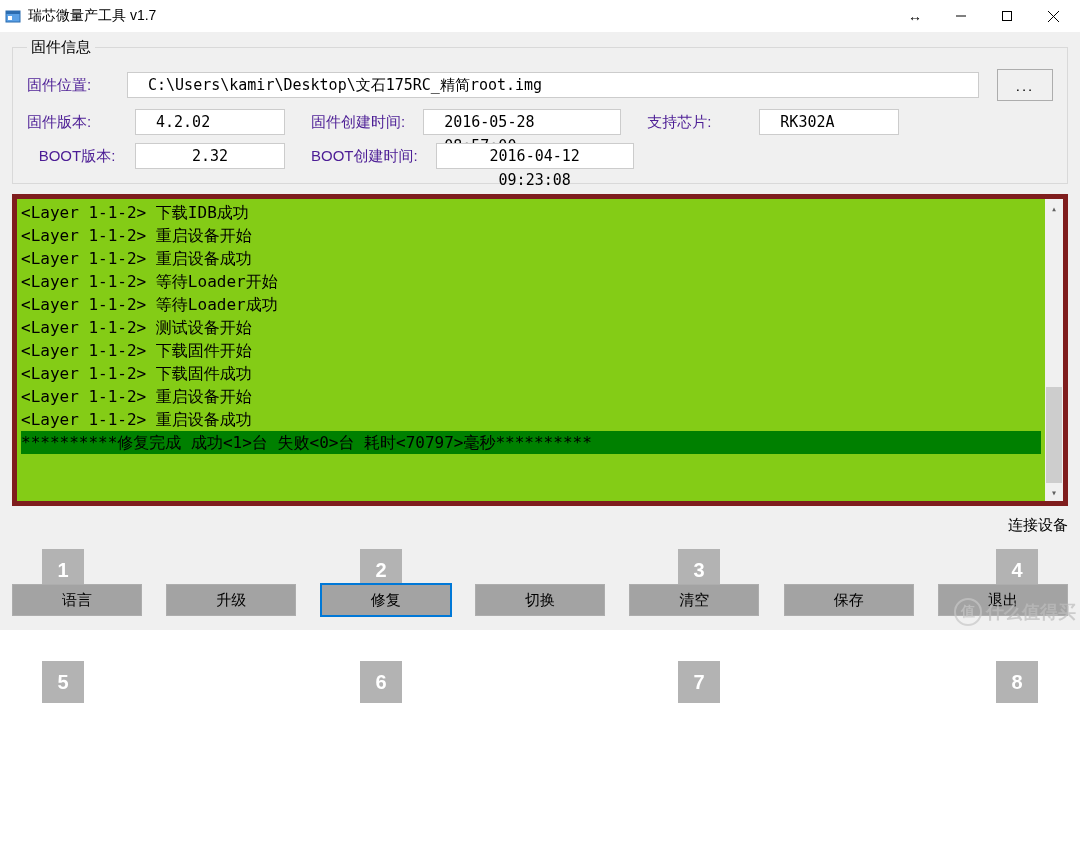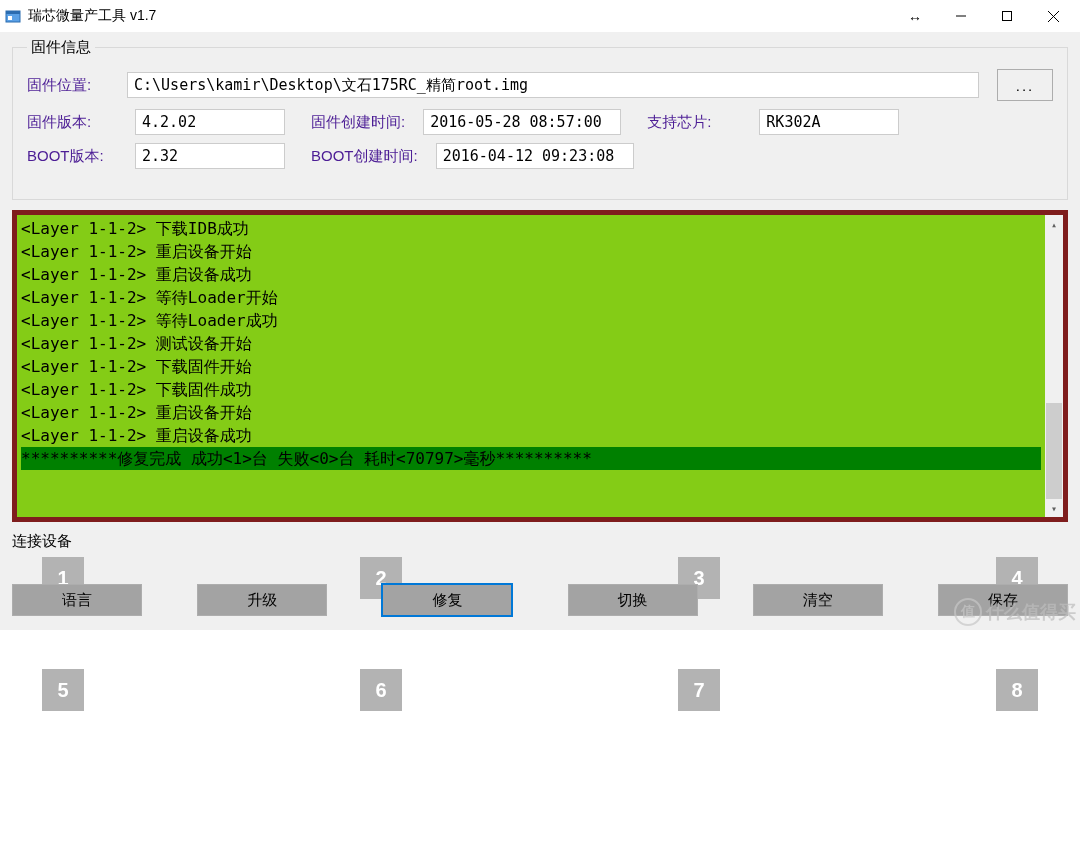--- a/index.html
+++ b/index.html
@@ -59,30 +59,30 @@
       padding: 12px 14px 14px 14px;
       margin: 0;
     }
     fieldset.groupbox legend {
       padding: 0 4px;
       font-size: 15px;
       color: #000;
     }
 
     .row { display: flex; align-items: center; margin-bottom: 8px; gap: 0; }
-    .row.last { margin-bottom: 16px; }
+    .row.last { margin-bottom: 0; text-align: center; }
     .lbl { font-size: 15px; color: #4c1d95; white-space: nowrap; }
     .lbl.w1 { width: 100px; }
 
     .textbox {
       background: #fff;
       border: 1px solid #ccc;
       height: 26px;
       line-height: 24px;
-      padding: 0 6px;
+      padding: 0 20px;
       font-family: "NSimSun", "SimSun", monospace;
       font-size: 15px;
       color: #000;
     }
     .textbox.path { flex: 1; }
     .btn-browse {
       width: 56px;
       height: 32px;
       margin-left: 18px;
       background: #f0f0f0;
@@ -149,21 +149,23 @@
       border-radius: 0;
     }
 
     .devices-group {
       margin-top: 10px;
       border: none;
       padding: 0;
     }
     .devices-legend {
       font-size: 15px;
+      margin-bottom: 8px;
       display: block;
+      text-align: right;
     }
     .devices-grid {
       padding: 6px 30px;
     }
     .dev-row {
       display: flex;
       justify-content: space-between;
       margin-bottom: 70px;
     }
     .dev-row.last { margin-bottom: 0; }
@@ -330,20 +332,21 @@
     </div>
   </div>
 
   <div class="bottom-bar">
     <div class="action-btn">语言</div>
     <div class="action-btn">升级</div>
     <div class="action-btn focused">修复</div>
     <div class="action-btn">切换</div>
     <div class="action-btn">清空</div>
     <div class="action-btn">保存</div>
+    <div class="action-btn">退出</div>
   </div>
 
   <div class="watermark">
     <span class="watermark-badge">值</span>
     <span>什么值得买</span>
   </div>
 
 </div>
 
 </body></html>

